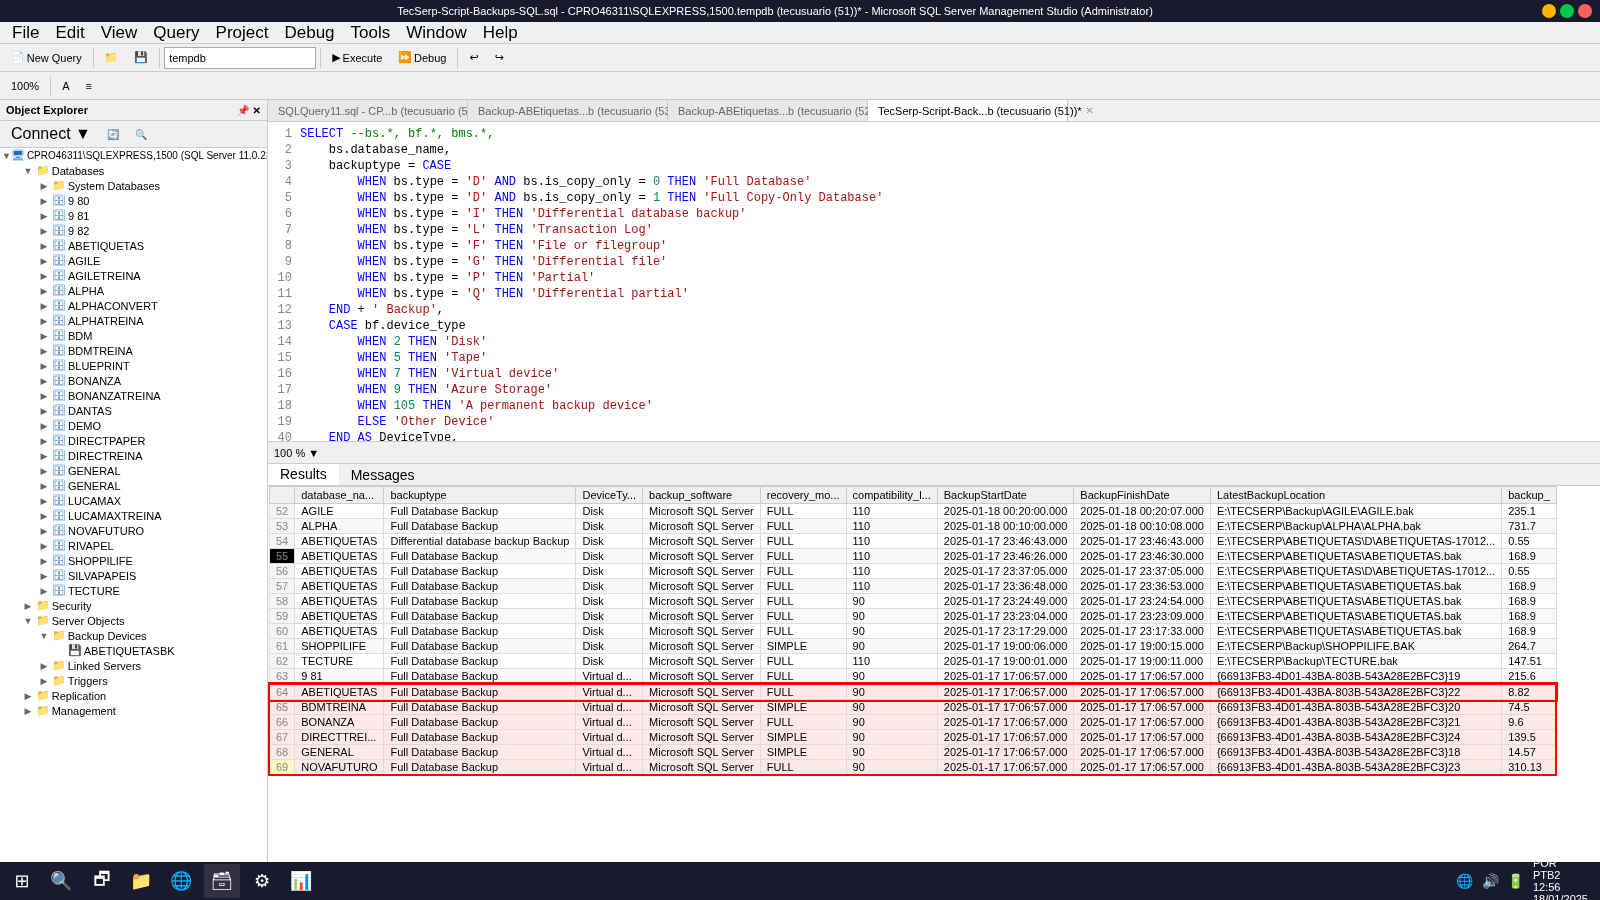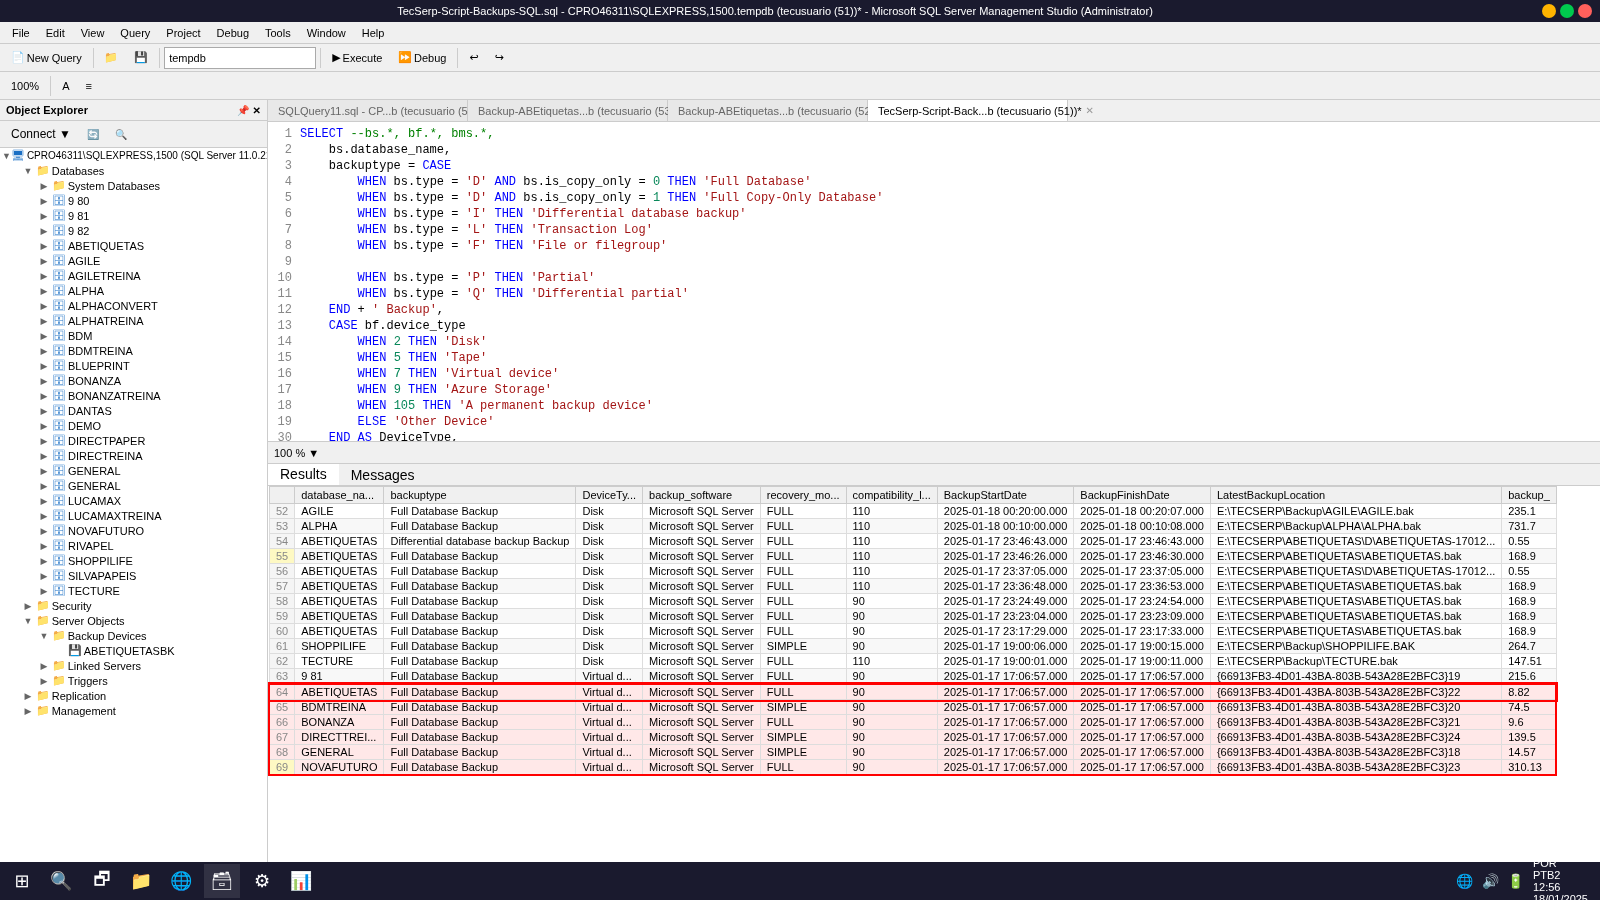--- a/index.html
+++ b/index.html
@@ -9,21 +9,21 @@
     #title-bar { background: #1a1a2e; color: #fff; height: 22px; display: flex; align-items: center; justify-content: space-between; padding: 0 8px; font-size: 11px; }
     #title-bar .title-text { flex: 1; text-align: center; }
     #title-bar .win-controls { display: flex; gap: 4px; }
     #title-bar .win-btn { width: 14px; height: 14px; border-radius: 50%; display: inline-block; cursor: pointer; }
     #title-bar .win-btn.minimize { background: #ffb400; }
     #title-bar .win-btn.maximize { background: #00ca4e; }
     #title-bar .win-btn.close { background: #ff605c; }
 
     
     #menu-bar { background: #f0f0f0; height: 22px; display: flex; align-items: center; padding: 0 4px; border-bottom: 1px solid #ccc; }
-    .menu-item { padding: 2px 8px; font-size: 11px; cursor: pointer; }
+    .menu-item { padding: 2px 8px; font-size: 17px; cursor: pointer; }
 
     
     #toolbar1 { background: #f0f0f0; height: 28px; display: flex; align-items: center; padding: 2px 4px; border-bottom: 1px solid #ccc; gap: 2px; }
     #toolbar2 { background: #f0f0f0; height: 28px; display: flex; align-items: center; padding: 2px 4px; border-bottom: 1px solid #ccc; gap: 2px; }
     .toolbar-btn { height: 22px; padding: 0 6px; background: #f0f0f0; border: 1px solid transparent; cursor: pointer; font-size: 11px; display: flex; align-items: center; gap: 2px; }
     .toolbar-sep { width: 1px; height: 20px; background: #ccc; margin: 0 2px; }
     .toolbar-dropdown { height: 22px; padding: 0 4px; border: 1px solid #aaa; background: white; font-size: 11px; min-width: 80px; }
 
     
     #main { display: flex; height: calc(900px - 22px - 22px - 28px - 28px - 22px); }
@@ -137,21 +137,21 @@
 </div>
 
 <div id="main">
 
   <div id="object-explorer">
     <div id="oe-header">
       <span>Object Explorer</span>
       <span style="font-size:10px;">📌 ✕</span>
     </div>
     <div id="oe-toolbar">
-      <button class="toolbar-btn" style="font-size:12px;">Connect ▼</button>
+      <button class="toolbar-btn" style="font-size:16px;">Connect ▼</button>
       <button class="toolbar-btn" style="font-size:10px;">🔄</button>
       <button class="toolbar-btn" style="font-size:10px;">🔍</button>
     </div>
     <div id="oe-tree">
 
       <div class="tree-item" style="padding-left:2px;">
         <span class="expander">▼</span>
         <span class="icon tree-db">🖥</span>
         <span style="font-size:10px;">CPRO46311\SQLEXPRESS,1500 (SQL Server 11.0.2100 - tecusuario)</span>
       </div>
@@ -402,20 +402,21 @@
       <div class="sql-line">
         <span class="line-numbers">7</span>
         <span class="plain">&nbsp;&nbsp;&nbsp;&nbsp;&nbsp;&nbsp;&nbsp;&nbsp;<span class="kw">WHEN</span> bs.type = <span class="str">'L'</span> <span class="kw">THEN</span> <span class="str">'Transaction Log'</span></span>
       </div>
       <div class="sql-line">
         <span class="line-numbers">8</span>
         <span class="plain">&nbsp;&nbsp;&nbsp;&nbsp;&nbsp;&nbsp;&nbsp;&nbsp;<span class="kw">WHEN</span> bs.type = <span class="str">'F'</span> <span class="kw">THEN</span> <span class="str">'File or filegroup'</span></span>
       </div>
       <div class="sql-line">
         <span class="line-numbers">9</span>
+        <span class="plain">&nbsp;&nbsp;&nbsp;&nbsp;&nbsp;&nbsp;&nbsp;&nbsp;<span class="kw">WHEN</span> bs.type = <span class="str">'G'</span> <span class="kw">THEN</span> <span class="str">'Differential file'</span></span>
       </div>
       <div class="sql-line">
         <span class="line-numbers">10</span>
         <span class="plain">&nbsp;&nbsp;&nbsp;&nbsp;&nbsp;&nbsp;&nbsp;&nbsp;<span class="kw">WHEN</span> bs.type = <span class="str">'P'</span> <span class="kw">THEN</span> <span class="str">'Partial'</span></span>
       </div>
       <div class="sql-line">
         <span class="line-numbers">11</span>
         <span class="plain">&nbsp;&nbsp;&nbsp;&nbsp;&nbsp;&nbsp;&nbsp;&nbsp;<span class="kw">WHEN</span> bs.type = <span class="str">'Q'</span> <span class="kw">THEN</span> <span class="str">'Differential partial'</span></span>
       </div>
       <div class="sql-line">
@@ -444,21 +445,21 @@
       </div>
       <div class="sql-line">
         <span class="line-numbers">18</span>
         <span class="plain">&nbsp;&nbsp;&nbsp;&nbsp;&nbsp;&nbsp;&nbsp;&nbsp;<span class="kw">WHEN</span> <span style="color:#09885a;">105</span> <span class="kw">THEN</span> <span class="str">'A permanent backup device'</span></span>
       </div>
       <div class="sql-line">
         <span class="line-numbers">19</span>
         <span class="plain">&nbsp;&nbsp;&nbsp;&nbsp;&nbsp;&nbsp;&nbsp;&nbsp;<span class="kw">ELSE</span> <span class="str">'Other Device'</span></span>
       </div>
       <div class="sql-line">
-        <span class="line-numbers">30</span>
+        <span class="line-numbers">40</span>
         <span class="plain">&nbsp;&nbsp;&nbsp;&nbsp;<span class="kw">END AS</span> DeviceType,</span>
       </div>
     </div>
 
     <div style="background:#f0f0f0; height:22px; display:flex; align-items:center; padding:0 6px; border-bottom:1px solid #ccc; font-size:11px;">
       <span>100 % ▼</span>
     </div>
 
     <div id="results-pane">
       <div id="results-tabs">
@@ -516,21 +517,21 @@
                 <td>Disk</td>
                 <td>Microsoft SQL Server</td>
                 <td>FULL</td>
                 <td>110</td>
                 <td>2025-01-17 23:46:43.000</td>
                 <td>2025-01-17 23:46:43.000</td>
                 <td>E:\TECSERP\ABETIQUETAS\D\ABETIQUETAS-17012...</td>
                 <td>0.55</td>
               </tr>
               <tr>
-                <td style="color: rgb(136, 136, 136); background: #fef9c3; text-align: right;">55</td>
+                <td style="color: rgb(136, 136, 136); background: #000000; text-align: right;">55</td>
                 <td>ABETIQUETAS</td>
                 <td>Full Database Backup</td>
                 <td>Disk</td>
                 <td>Microsoft SQL Server</td>
                 <td>FULL</td>
                 <td>110</td>
                 <td>2025-01-17 23:46:26.000</td>
                 <td>2025-01-17 23:46:30.000</td>
                 <td>E:\TECSERP\ABETIQUETAS\ABETIQUETAS.bak</td>
                 <td>168.9</td>

